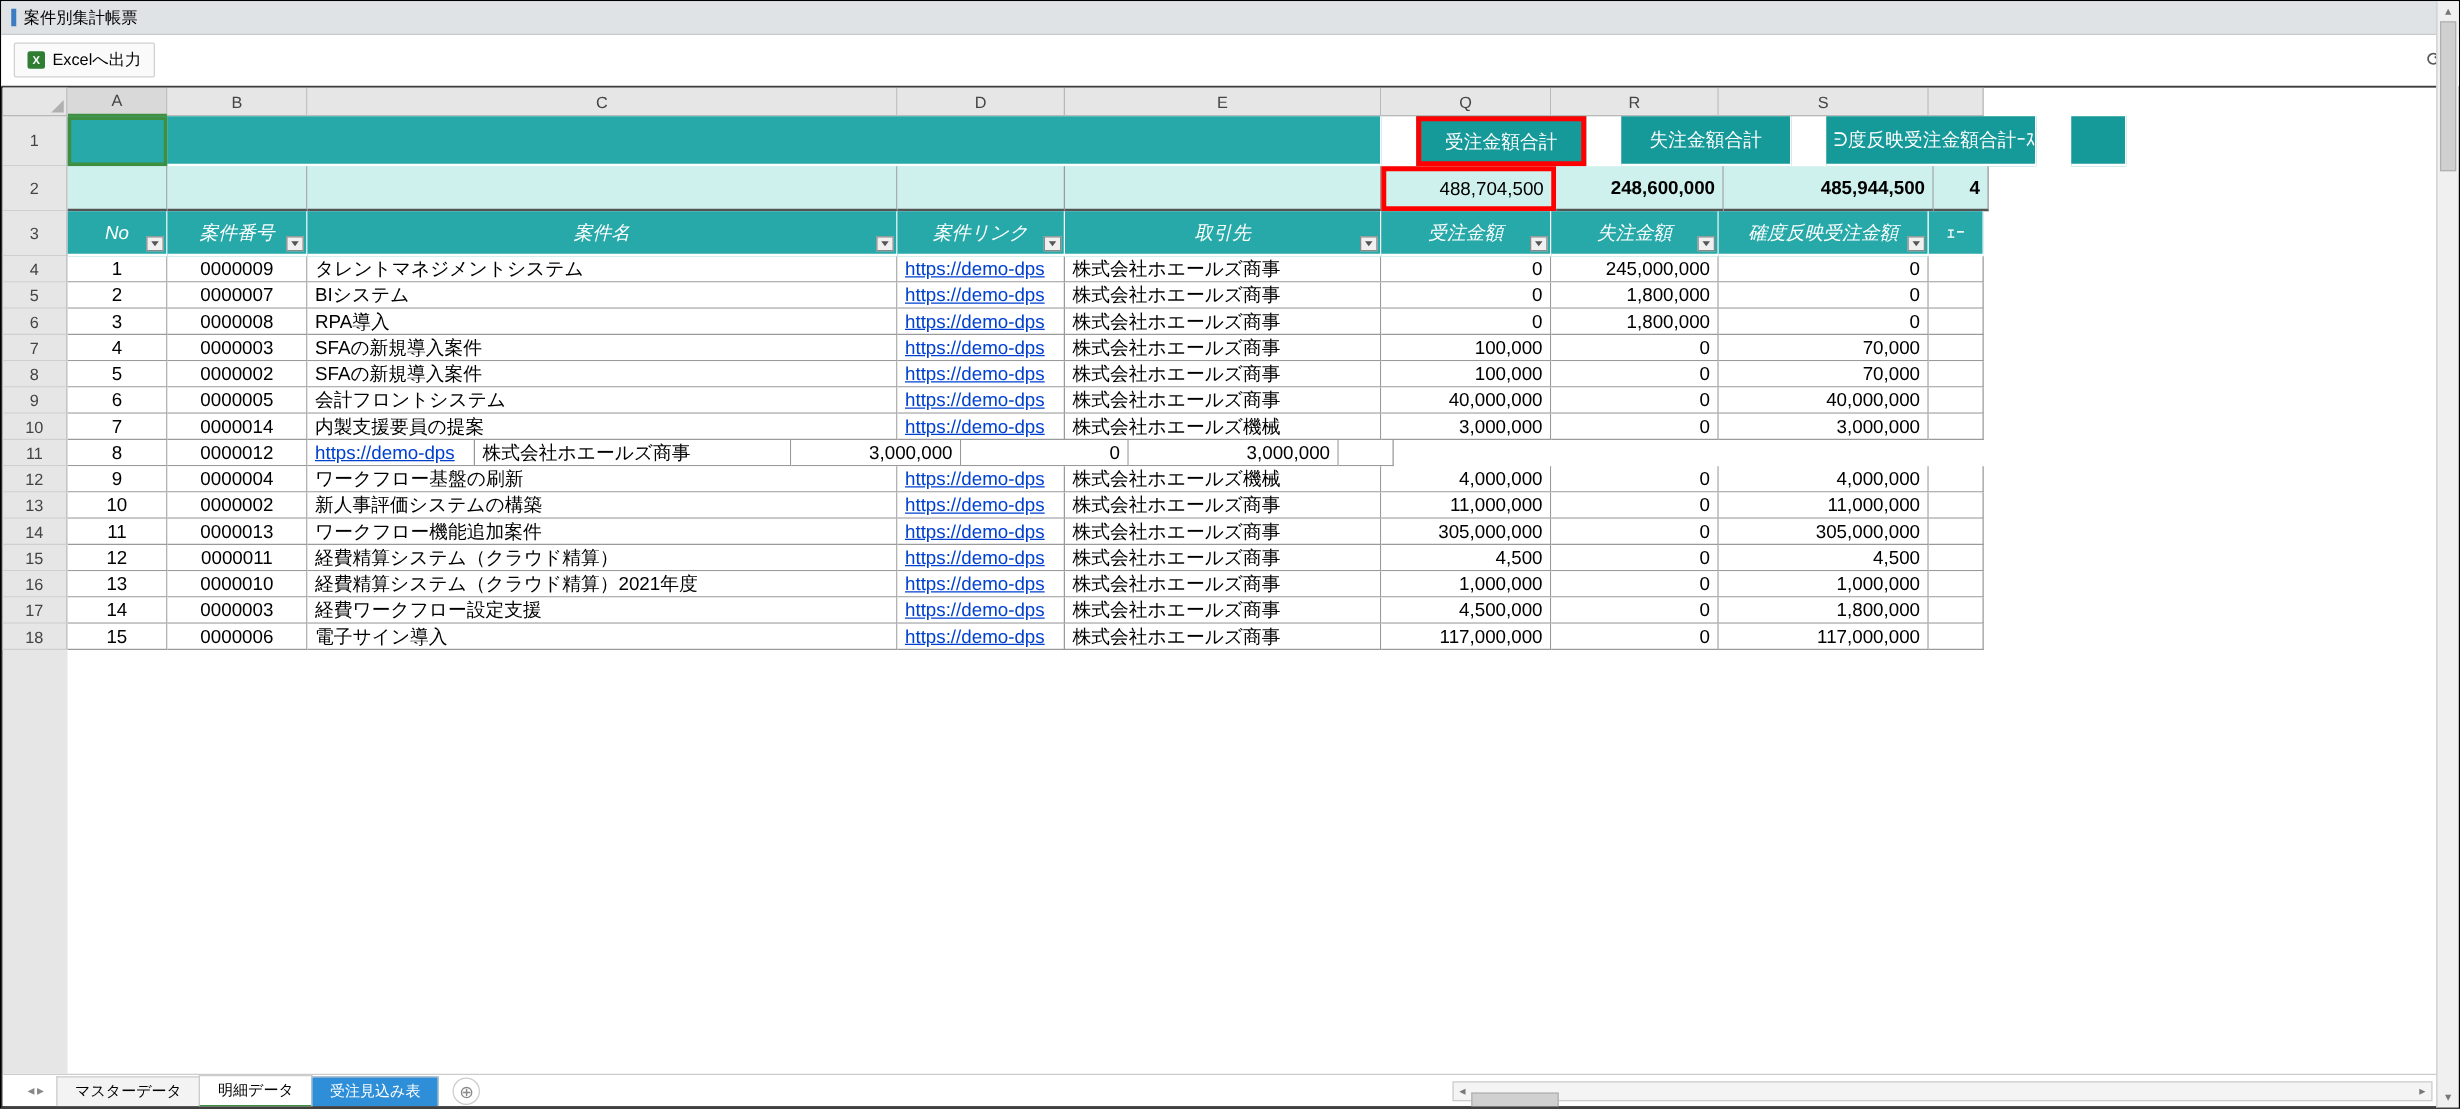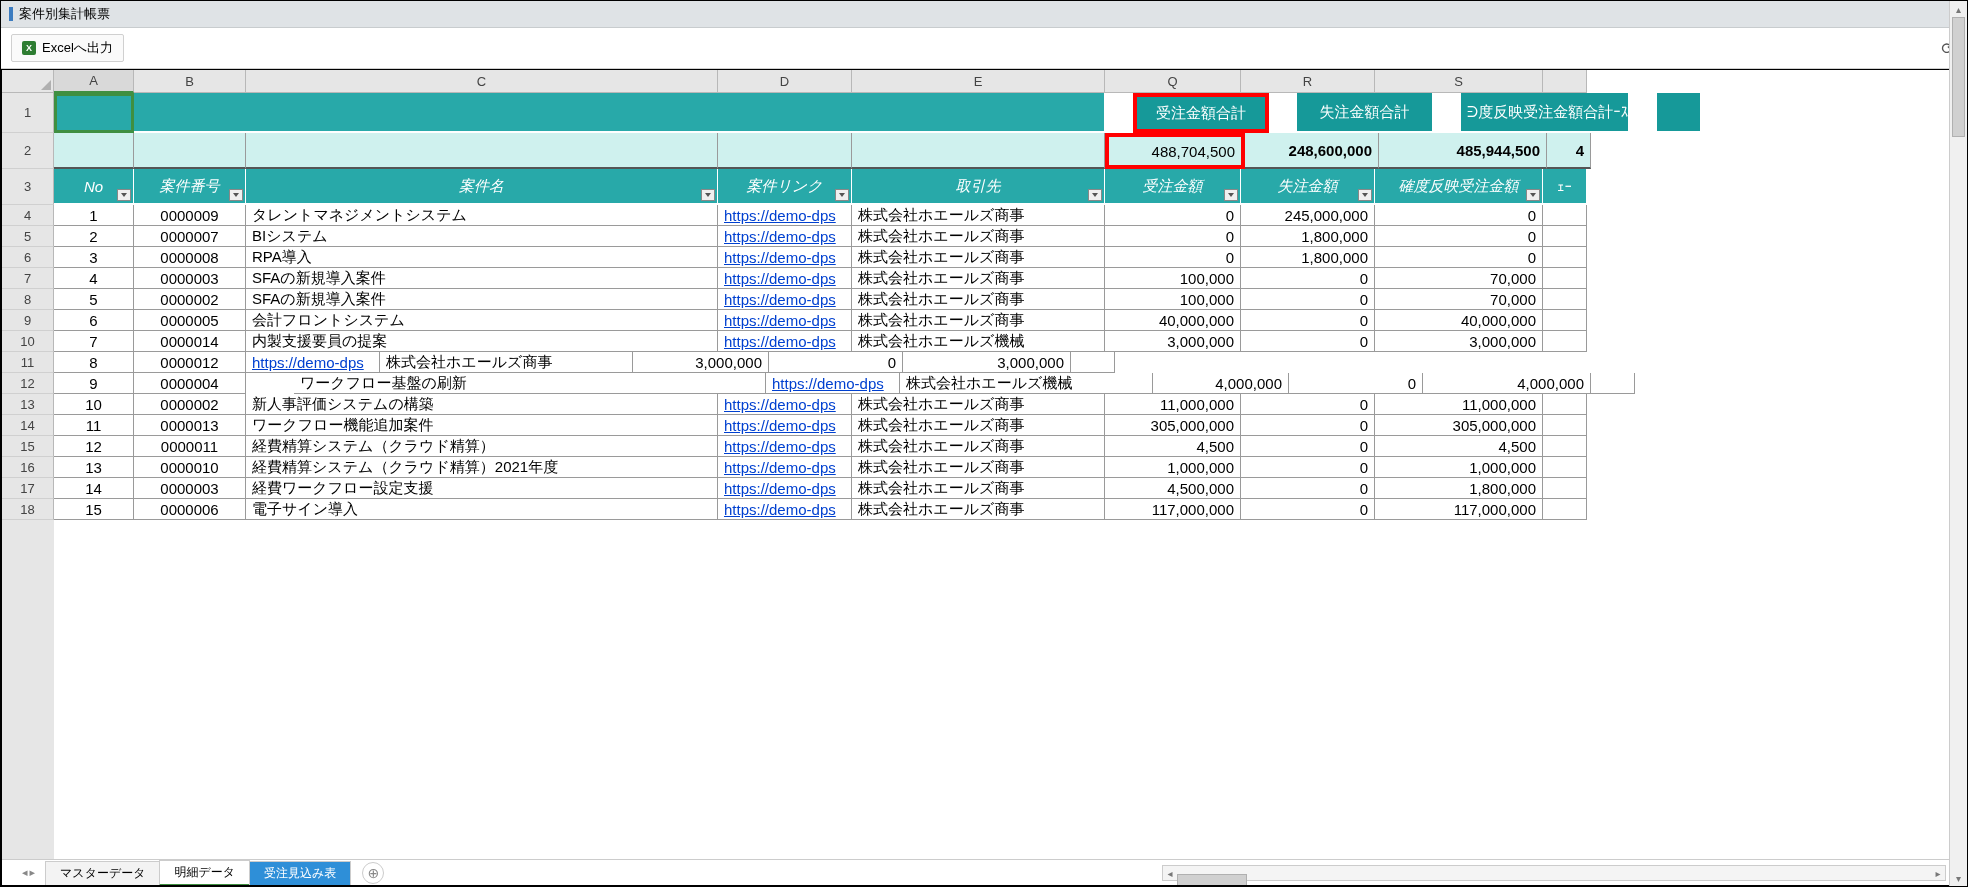--- a/index.html
+++ b/index.html
@@ -235,21 +235,21 @@
               <div class="cell link" style="width: 134px; height: 21px;">https://demo-dps</div>
               <div class="cell " style="width: 253px; height: 21px;">株式会社ホエールズ商事</div>
               <div class="cell num" style="width: 136px; height: 21px;">3,000,000</div>
               <div class="cell num" style="width: 134px; height: 21px;">0</div>
               <div class="cell num" style="width: 168px; height: 21px;">3,000,000</div>
               <div class="cell " style="width: 44px; height: 21px;"></div>
             </div>
             <div class="datarow">
               <div class="cell ctr" style="width: 80px; height: 21px;">9</div>
               <div class="cell ctr" style="width: 112px; height: 21px;">0000004</div>
-              <div class="cell " style="width: 472px; height: 21px; margin-left: 48px;">ワークフロー基盤の刷新</div>
+              <div class="cell " style="width: 472px; height: 21px;">ワークフロー基盤の刷新</div>
               <div class="cell link" style="width: 134px; height: 21px;">https://demo-dps</div>
               <div class="cell " style="width: 253px; height: 21px;">株式会社ホエールズ機械</div>
               <div class="cell num" style="width: 136px; height: 21px;">4,000,000</div>
               <div class="cell num" style="width: 134px; height: 21px;">0</div>
               <div class="cell num" style="width: 168px; height: 21px;">4,000,000</div>
               <div class="cell " style="width: 44px; height: 21px;"></div>
             </div>
             <div class="datarow">
               <div class="cell ctr" style="width: 80px; height: 21px;">10</div>
               <div class="cell ctr" style="width: 112px; height: 21px;">0000002</div>

